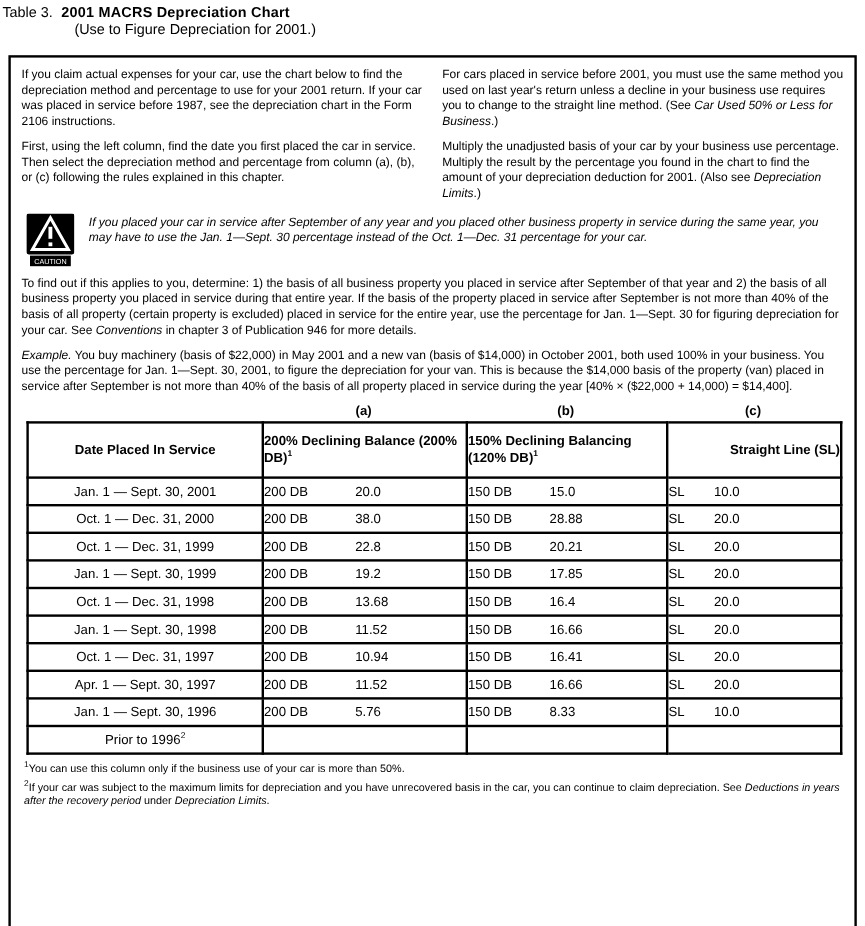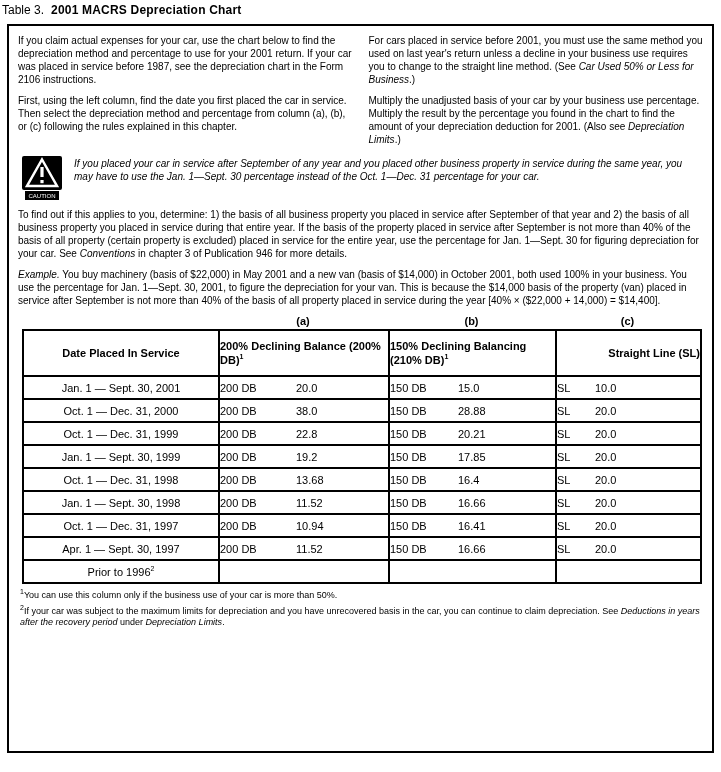--- a/index.html
+++ b/index.html
@@ -1,19 +1,19 @@
 <!DOCTYPE html>
 <html><head>
 <meta charset="utf-8">
 <style>
   html,body{margin:0;padding:0;background:#fff;color:#000;}
   body{width:721px;height:772px;font-family:"Liberation Sans",sans-serif;-webkit-font-smoothing:none;}
   #page{position:relative;width:721px;height:772px;overflow:hidden;}
 
-  .title-block{padding:3px 0 0 2px;font-size:12px;line-height:14px;height:24px;box-sizing:border-box;}
+  .title-block{padding:3px 0 0 2px;font-size:12px;line-height:14px;height:46px;box-sizing:border-box;}
   .t-heading{font-weight:bold;margin-left:7px;letter-spacing:.2px;}
   .t-sub{margin-left:60px;}
 
   .outer-box{margin:0 7px;border:2px solid #000;height:729px;box-sizing:border-box;
              padding:8px 9px 0 9px;overflow:hidden;}
 
   p{margin:0 0 8px 0;font-size:10px;line-height:13px;}
   em{font-style:italic;}
   sup{font-size:7px;line-height:0;}
 
@@ -50,20 +50,21 @@
   .footnotes{margin:6px 0 0 2px;}
   .footnotes p{font-size:9px;line-height:11px;margin:0 0 5px 0;}
 </style>
 </head>
 <body>
 
 <div id="page">
 
   <div class="title-block">
     <span>Table 3.</span><span class="t-heading">2001 MACRS Depreciation Chart</span>
+    <div class="t-sub">(Use to Figure Depreciation for 2001.)</div>
   </div>
 
   <div class="outer-box">
 
     <div class="intro">
       <div class="col">
         <p><span>If you claim actual expenses for your car, use the chart below to find the depreciation method and percentage to use for your 2001 return. If your car was placed in service before 1987, see the depreciation chart in the Form 2106 instructions.</span></p>
         <p><span>First, using the left column, find the date you first placed the car in service. Then select the depreciation method and percentage from column (a), (b), or (c) following the rules explained in this chapter.</span></p>
       </div>
       <div class="col">
@@ -100,21 +101,21 @@
       <colgroup>
         <col style="width:196px">
           <col style="width:170px">
           <col style="width:167px">
           <col style="width:145px">
       </colgroup>
       <thead>
         <tr>
           <th class="h-date">Date Placed In Service</th>
           <th class="h-a"><span>200% Declining Balance (200% DB)</span><sup>1</sup></th>
-          <th class="h-b"><span>150% Declining Balancing (210% DB)</span><sup>1</sup></th>
+          <th class="h-b"><span>150% Declining Balancing (120% DB)</span><sup>1</sup></th>
           <th class="h-c"><span>Straight Line (SL)</span></th>
         </tr>
       </thead>
       <tbody>
           <tr>
             <td class="date">Jan. 1 — Sept. 30, 2001</td>
             <td class="method cell-a"><span class="m-name">200 DB</span><span class="m-val">20.0</span></td>
             <td class="method cell-b"><span class="m-name">150 DB</span><span class="m-val">15.0</span></td>
             <td class="method cell-c"><span class="m-name">SL</span><span class="m-val">10.0</span></td>
           </tr>
@@ -154,20 +155,26 @@
             <td class="method cell-b"><span class="m-name">150 DB</span><span class="m-val">16.41</span></td>
             <td class="method cell-c"><span class="m-name">SL</span><span class="m-val">20.0</span></td>
           </tr>
           <tr>
             <td class="date">Apr. 1 — Sept. 30, 1997</td>
             <td class="method cell-a"><span class="m-name">200 DB</span><span class="m-val">11.52</span></td>
             <td class="method cell-b"><span class="m-name">150 DB</span><span class="m-val">16.66</span></td>
             <td class="method cell-c"><span class="m-name">SL</span><span class="m-val">20.0</span></td>
           </tr>
           <tr>
+            <td class="date">Jan. 1 — Sept. 30, 1996</td>
+            <td class="method cell-a"><span class="m-name">200 DB</span><span class="m-val">5.76</span></td>
+            <td class="method cell-b"><span class="m-name">150 DB</span><span class="m-val">8.33</span></td>
+            <td class="method cell-c"><span class="m-name">SL</span><span class="m-val">10.0</span></td>
+          </tr>
+          <tr>
             <td class="date">Prior to 1996<sup>2</sup></td>
             <td class="method cell-a"><span class="m-name"></span><span class="m-val"></span></td>
             <td class="method cell-b"><span class="m-name"></span><span class="m-val"></span></td>
             <td class="method cell-c"><span class="m-name"></span><span class="m-val"></span></td>
           </tr>
         </tbody>
     </table>
 
     <div class="footnotes">
       <p><sup>1</sup><span>You can use this column only if the business use of your car is more than 50%.</span></p>

